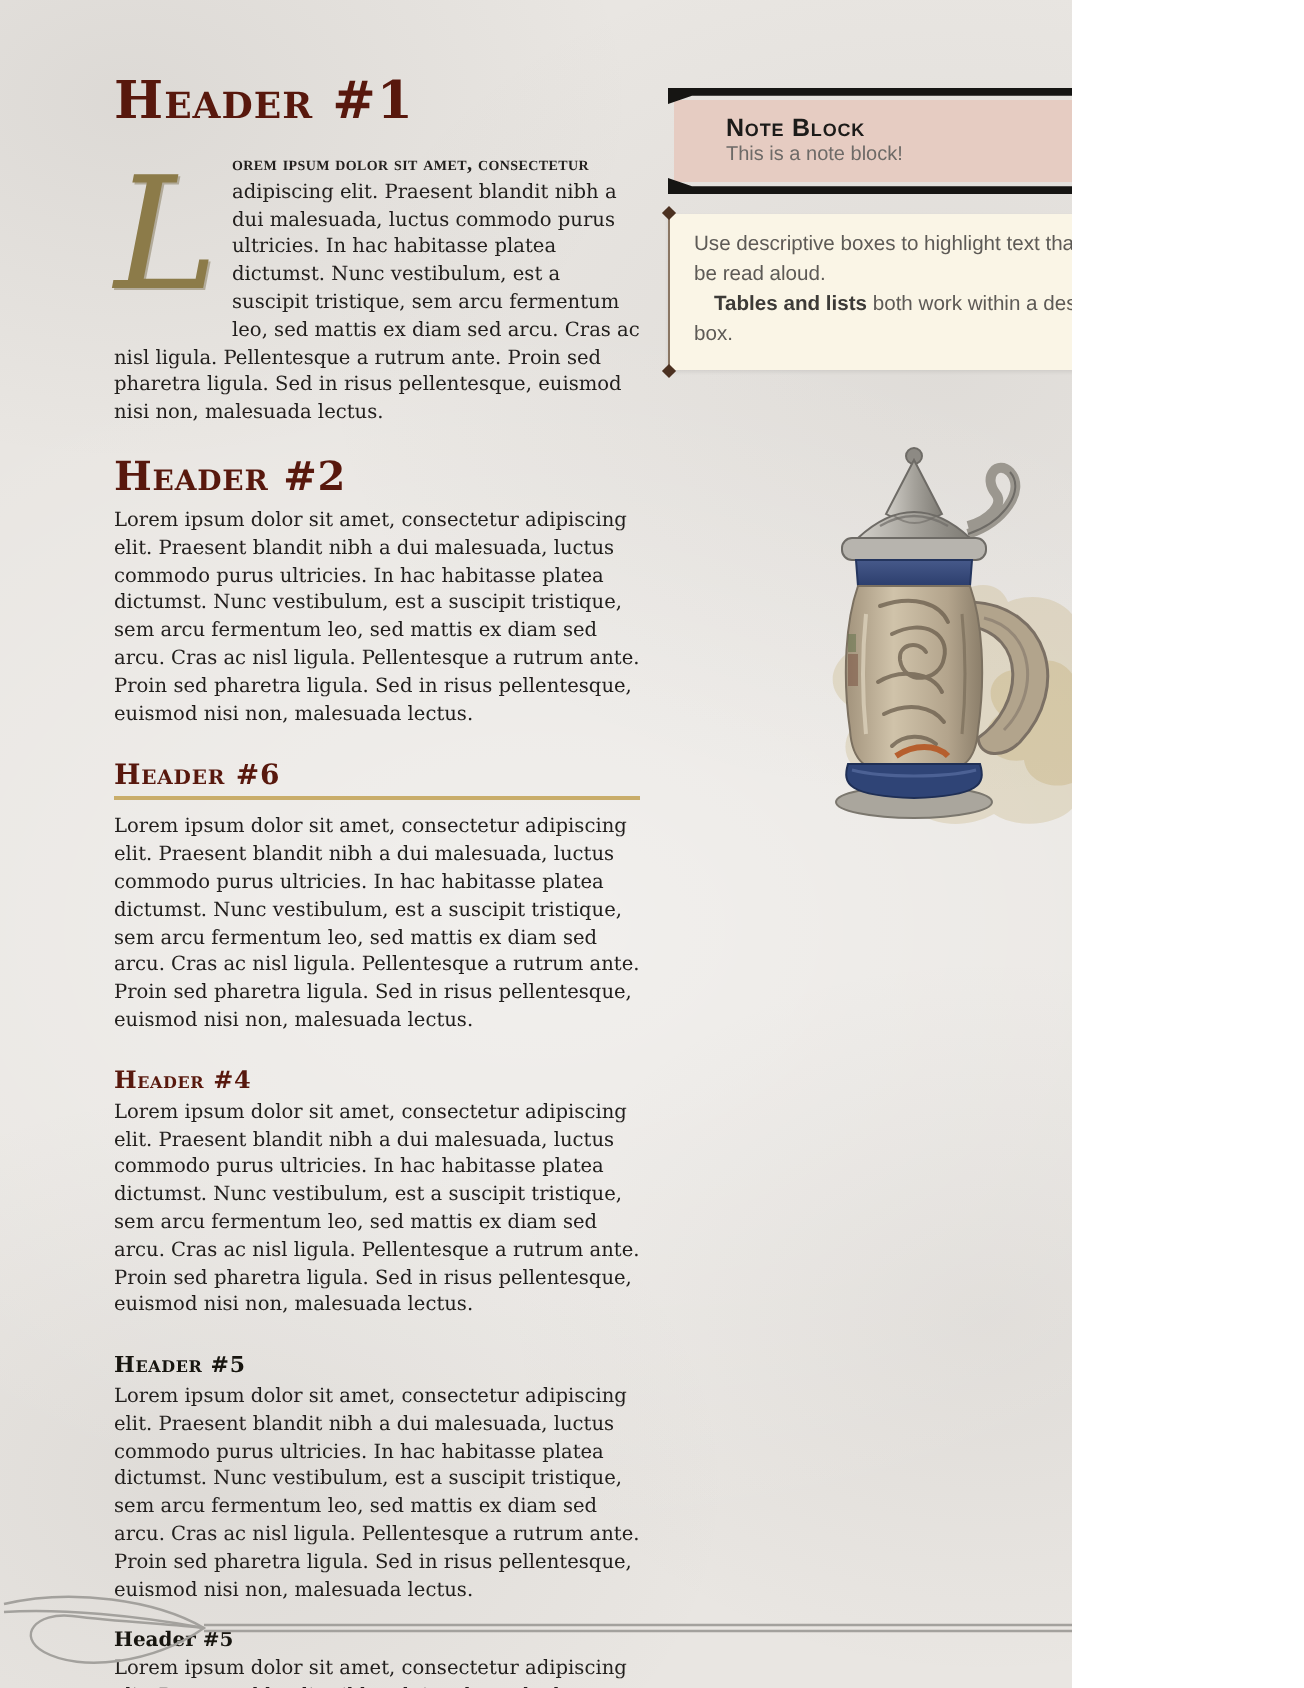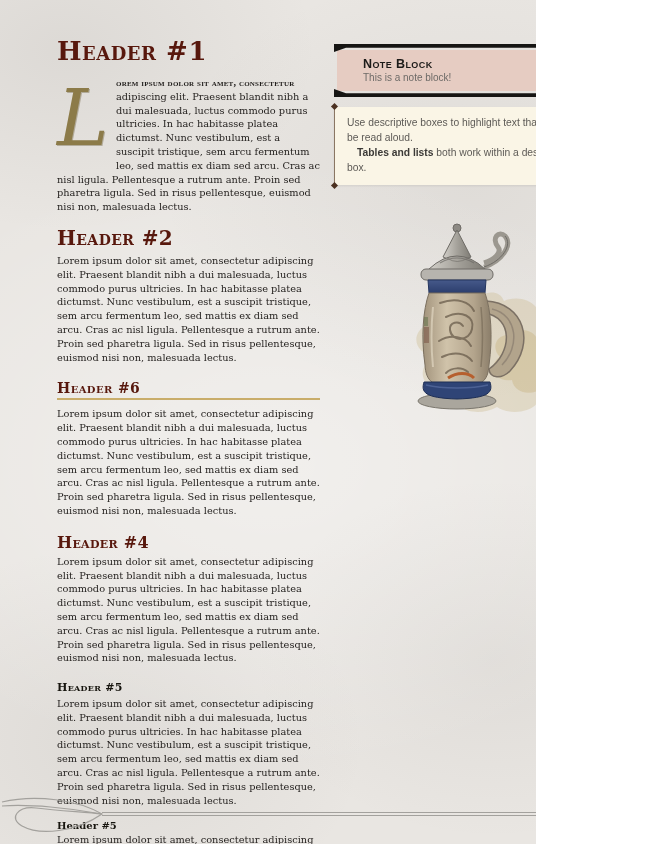--- a/index.html
+++ b/index.html
@@ -19,21 +19,21 @@
   }
 
   .columns { position:absolute; left:57px; top:36px; width:540px; display:flex; gap:14px; }
   .col { width:263px; }
 
   .h1, .h2, .h3, .h4, .h5 { font-variant:small-caps; color:#58180d; font-family:"DejaVu Serif", serif; }
   .h1 { font-size:26px; font-weight:700; letter-spacing:.5px; margin:0 0 10px; }
   .h2 { font-size:20px; font-weight:700; letter-spacing:.4px; margin:12px 0 4px; }
   .h3 { font-size:14px; font-weight:700; letter-spacing:.4px; margin:16px 0 7px; padding-bottom:2px;
         border-bottom:2px solid #c9ad6a; }
-  .h4 { font-size:16px; font-weight:700; letter-spacing:.3px; margin:15px 0 3px; }
+  .h4 { font-size:12px; font-weight:700; letter-spacing:.3px; margin:15px 0 3px; }
   .h5 { font-size:11px; font-weight:700; letter-spacing:.3px; margin:16px 0 3px; color:#17150f; }
   .h5b { font-size:10px; font-weight:700; margin:13px 0 2px; color:#17150f; }
 
   p.body { font-size:9.8px; line-height:13.8px; margin:0 0 8px; }
   .sc { font-variant:small-caps; letter-spacing:.2px; font-weight:700; font-size:10.2px;font-family:Liberation Serif, serif; }
 
   .dropcap {
     float:left; width:52px; height:90px; margin:2px 7px 0 0;
     font-family:"DejaVu Serif", serif; font-size:78px; line-height:80px;
     color:#8c7b49; text-align:center; font-style:italic;

